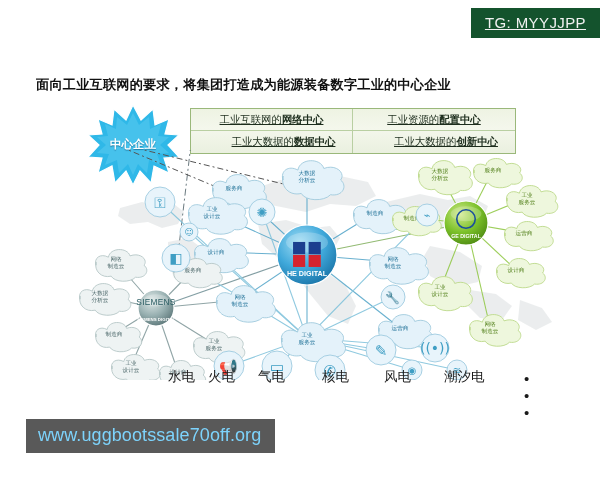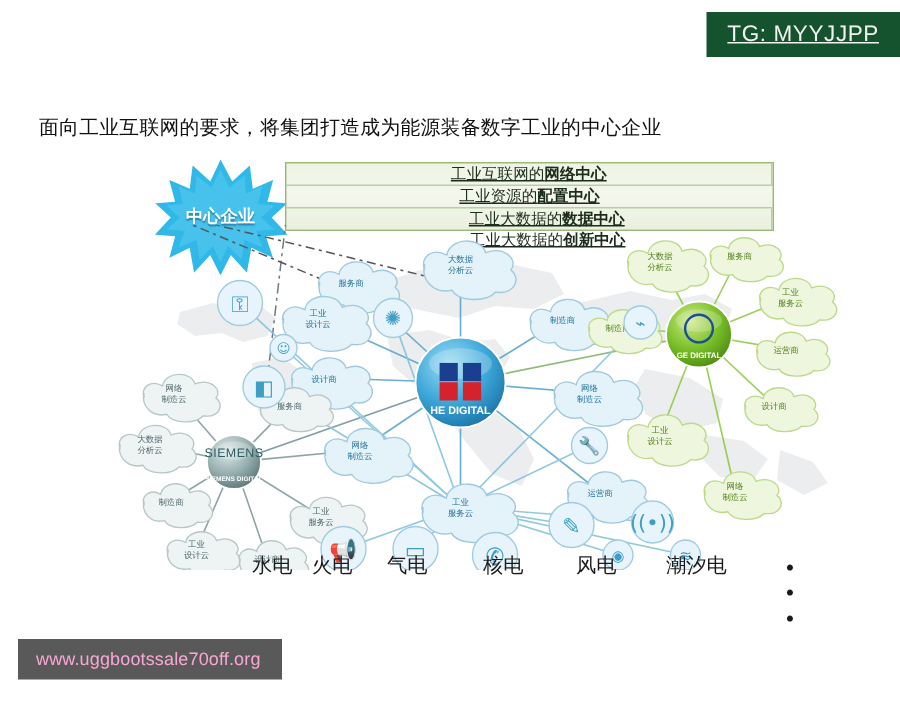--- a/index.html
+++ b/index.html
@@ -13,49 +13,49 @@
   
   .tg-badge{
     position:absolute;top:8px;right:0;
     background:#14532d;color:#f2f2f2;
     font-size:15px;letter-spacing:.4px;
     padding:6px 14px 7px 14px;
     white-space:nowrap;
     text-decoration:underline;
   }
   .url-badge{
-    position:absolute;left:12px;bottom:27px;
-    background:#595959;color:#f9a8d4;
-    font-size:12px;letter-spacing:.1px;
+    position:absolute;left:26px;bottom:27px;
+    background:#595959;color:#7dd3fc;
+    font-size:18px;letter-spacing:.1px;
     padding:6px 14px 7px 12px;white-space:nowrap;
   }
 
   
   .title{
-    position:absolute;left:26px;top:76px;
-    font-size:13.2px;font-weight:normal;color:#111;
+    position:absolute;left:36px;top:76px;
+    font-size:13.2px;font-weight:bold;color:#111;
     letter-spacing:.2px;white-space:nowrap;
   }
 
   
-  .burst-wrap{position:absolute;left:101px;top:103px;width:92px;height:84px;}
+  .burst-wrap{position:absolute;left:87px;top:103px;width:92px;height:84px;}
   .burst-wrap svg{display:block;}
   .burst-label{
     position:absolute;left:0;top:34px;width:92px;text-align:center;
     color:#ffffff;font-size:11.5px;font-weight:bold;
     text-shadow:0 1px 1px rgba(0,70,110,.55);
     pointer-events:none;
   }
 
   
   .info-box{
     position:absolute;left:190px;top:108px;width:324px;height:44px;
     border:1px solid #9ab87a;
     background:linear-gradient(180deg,#eef3e3 0%,#f4f7ec 45%,#eaf0df 100%);
-    display:grid;grid-template-columns:1fr;grid-template-rows:1fr 1fr;
+    display:grid;grid-template-columns:1fr 1fr;grid-template-rows:1fr 1fr;
   }
   .info-cell{
     display:flex;align-items:center;justify-content:center;
     font-size:10.4px;color:#1d2d1d;white-space:nowrap;
     border-bottom:1px solid #b9cfa2;border-right:1px solid #b9cfa2;
   }
   .info-cell:nth-child(2),.info-cell:nth-child(4){border-right:none;}
   .info-cell:nth-child(3),.info-cell:nth-child(4){border-bottom:none;margin-left:24px;}
   .info-cell u{text-decoration:underline;text-underline-offset:1px;}
   .info-cell b{font-weight:bold;}

